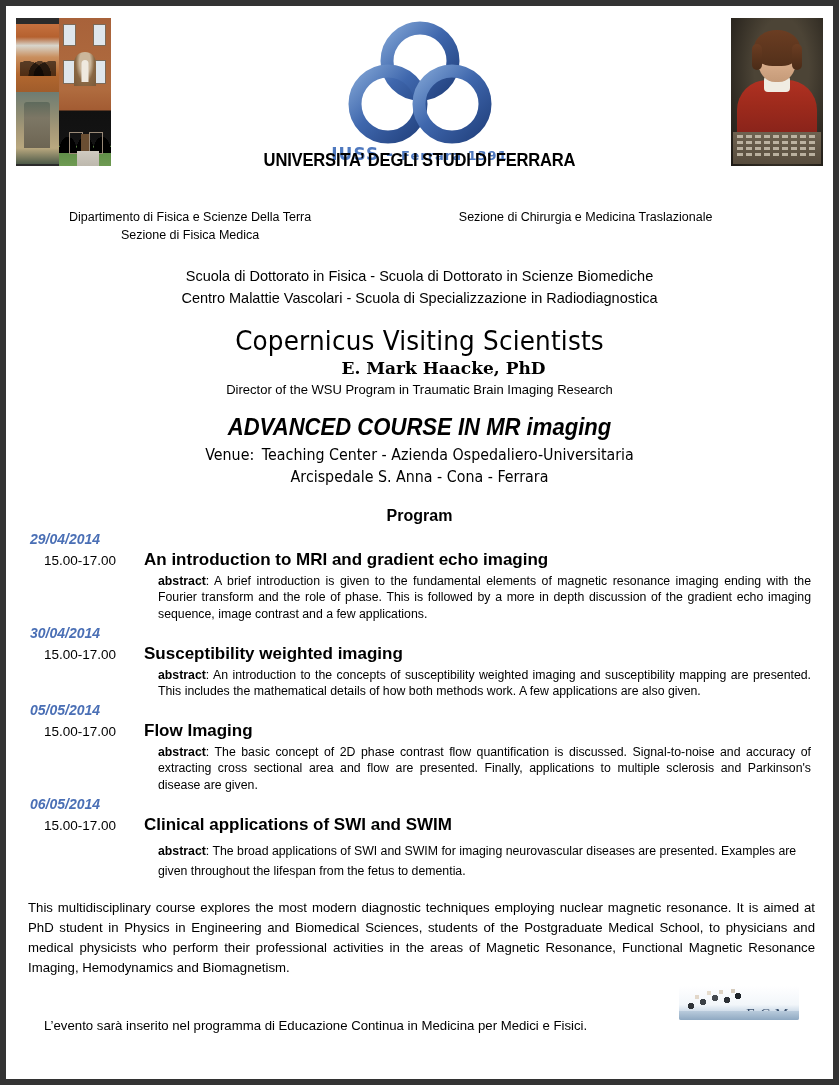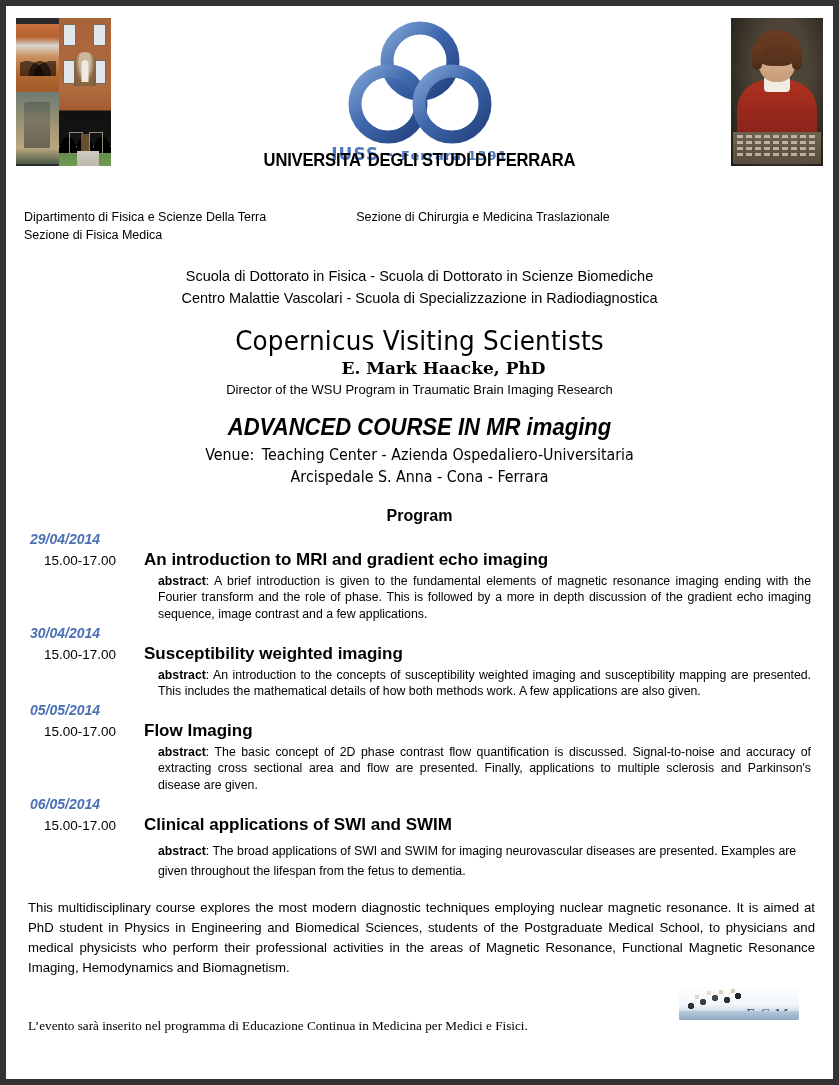--- a/index.html
+++ b/index.html
@@ -186,21 +186,21 @@
   }
 
   
   .departments {
     display: flex;
     margin-top: 30px;
     padding: 0 18px;
     font-size: 12.5px;
     color: #000;
   }
-  .departments .col { flex: 1; line-height: 1.45; }
+  .departments .col { flex: 1; text-align: center; line-height: 1.45; }
   .departments .col.left { flex: 0 0 42%; }
   .departments .col.right { flex: 1; }
 
   
   .schools {
     text-align: center;
     margin-top: 22px;
     font-size: 14.5px;
     line-height: 1.5;
     color: #000;
@@ -342,25 +342,24 @@
     font-size: 15px;
     color: #39506e;
     letter-spacing: 0.5px;
   }
   .ecm-logo .bar {
     position: absolute; left: 0; right: 0; bottom: 0; height: 9px;
     background: linear-gradient(180deg, #b9cbdc 0%, #8fa9c2 100%);
   }
   .footer-note {
     position: absolute;
-    left: 0;
+    left: 16px;
     top: 30px;
     font-size: 13.2px;
     color: #000;
-    font-family: Liberation Serif, serif;
   }
 </style>
 </head>
 <body>
 
 <div class="page">
  <div class="inner">
 
   <div class="header">
 

